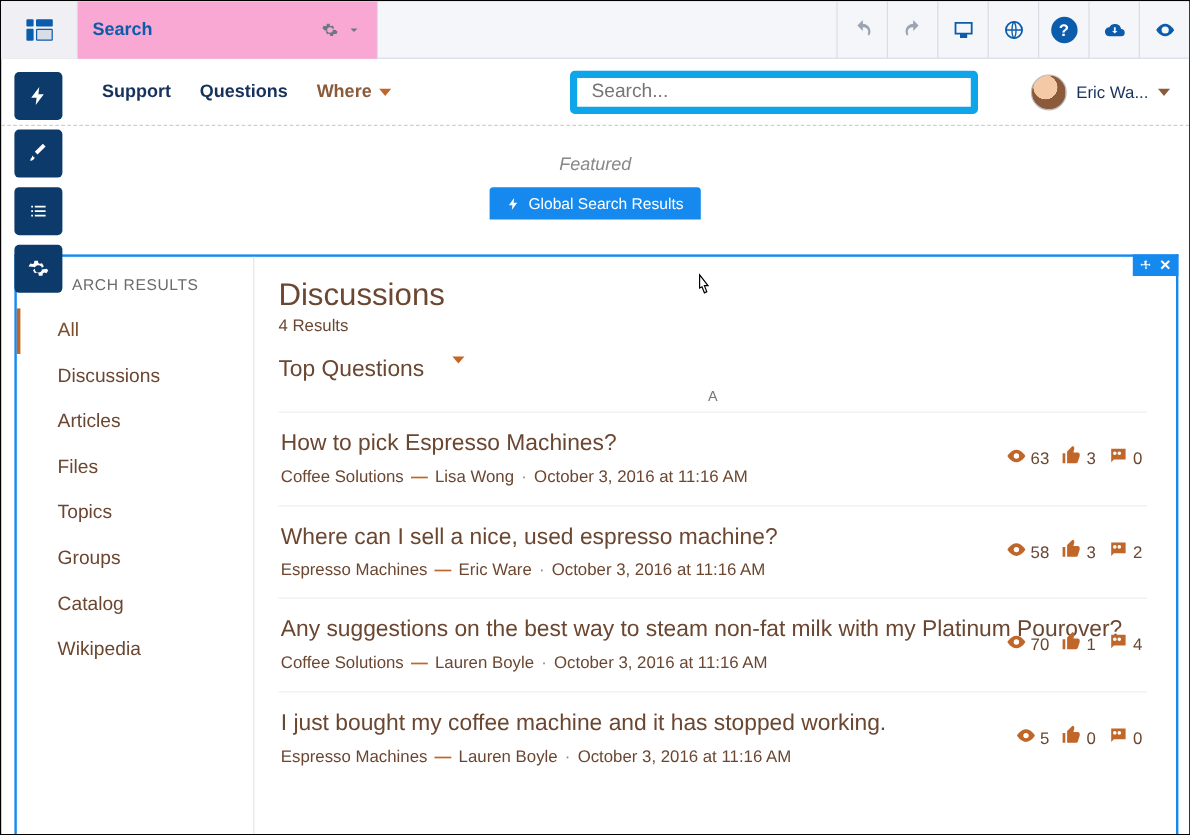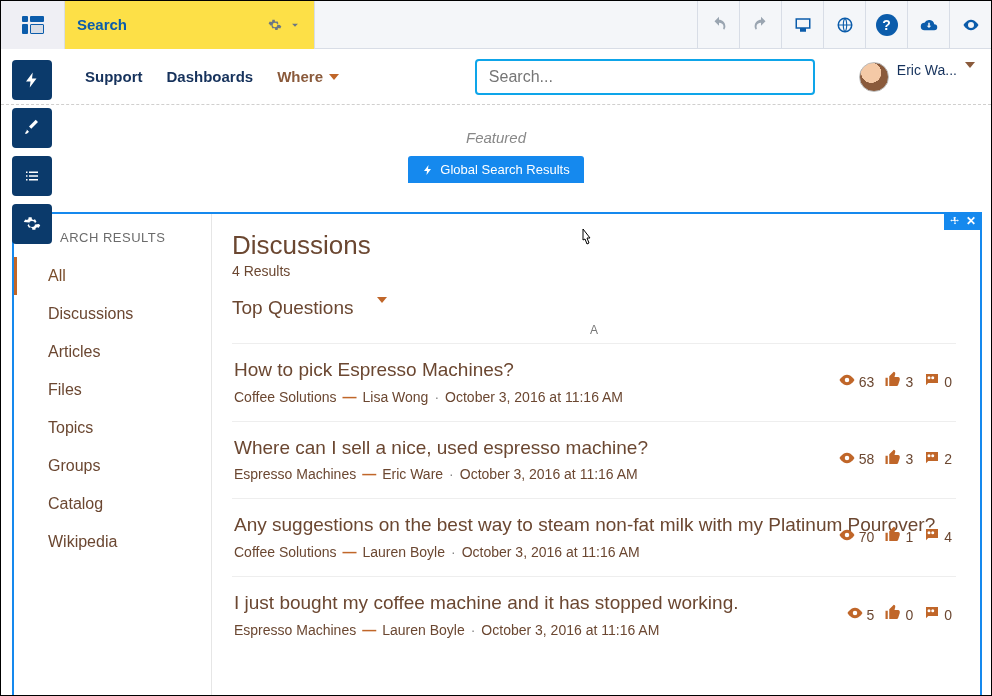--- a/index.html
+++ b/index.html
@@ -8,38 +8,38 @@
 
   
   .topbar { height: 48px; background: #f4f6f9; border-bottom: 1px solid #d8dde6; display: flex; align-items: center; }
   .topbar .brand { width: 64px; height: 48px; display: flex; align-items: center; justify-content: center; background: #efeff4; border-right: 1px solid #d8dde6; }
   .brand-icon { width: 22px; height: 18px; display: flex; flex-direction: column; gap:2px;}
   .brand-icon .row1 { display:flex; gap:2px;}
   .brand-icon .top-left { width:6px; height:6px; background:#0b5cab; border-radius:1px;}
   .brand-icon .top-right { width:14px; height:6px; background:#0b5cab; border-radius:1px;}
   .brand-icon .bottom-left { width:6px; height:10px; background:#0b5cab; border-radius:1px;}
   .brand-icon .bottom-right { width:14px; height:10px; background:#d8dde6; border:1px solid #0b5cab; border-radius:1px;}
-  .page-select { flex: 0 0 250px; height:48px; display:flex; align-items:center; padding:0 12px; background:#fde047; border-right:1px solid #d8dde6; justify-content:space-between;}
+  .page-select { flex: 0 0 250px; height:48px; display:flex; align-items:center; padding:0 12px; background:#f9a8d4; border-right:1px solid #d8dde6; justify-content:space-between;}
   .page-select .label { color:#0b5cab; font-weight:600; font-size:15px;}
   .page-select .controls { display:flex; align-items:center; gap:6px; color:#6b7785;}
   .gear-sm svg, .caret-sm svg { width:14px; height:14px; fill:#6b7785; display:block;}
   .topbar .spacer { flex:1; }
   .topbar .icon-btn { width:42px; height:48px; border-left:1px solid #d8dde6; display:flex; align-items:center; justify-content:center; color:#0b5cab; font-size:18px;}
   .topbar .icon-btn svg { width:18px; height:18px; fill:#0b5cab; }
   .topbar .undo svg, .topbar .redo svg { fill:#9aa5b1; }
   .topbar .help-circle { width:22px; height:22px; border-radius:50%; background:#0b5cab; color:#fff; display:flex; align-items:center; justify-content:center; font-weight:bold; font-size:14px;}
 
   
   .navbar { height:56px; border-bottom:1px dashed #d0cfce; display:flex; align-items:center; padding:0 16px 0 84px; gap:24px; position:relative;}
   .nav-item { color:#16325c; font-weight:600; font-size:15px; display:flex; align-items:center; gap:6px;}
   .nav-item.more { color:#8a5a3b; }
   .nav-item .caret { width:0; height:0; border-left:5px solid transparent; border-right:5px solid transparent; border-top:6px solid #c06629; }
   .nav-spacer { flex:1; }
-  .search-box { width:340px; height:36px; border:2px solid #0ea5e9; border-radius:4px; padding:0 12px; font-size:16px; color:#888;}
-  .user-chip { display:flex; align-items:flex-start; gap:8px; margin-left:20px;}
+  .search-box { width:340px; height:36px; border:6px solid #0ea5e9; border-radius:4px; padding:0 12px; font-size:16px; color:#888;}
+  .user-chip { display:flex; align-items:center; gap:8px; margin-left:20px;}
   .avatar { width:30px; height:30px; border-radius:50%; background: radial-gradient(circle at 40% 35%, #f4c9a6 0 40%, #8a5a3b 41% 100%); border:1px solid #bbb;}
   .user-chip .name { color:#16325c; font-size:14px;}
   .user-chip .caret { border-top-color:#8a5a3b;}
 
   
   .left-rail { position:absolute; left:12px; top:60px; display:flex; flex-direction:column; gap:8px; z-index:50;}
   .rail-btn { width:40px; height:40px; background:#0b3a6b; border-radius:4px; display:flex; align-items:center; justify-content:center;}
   .rail-btn svg { width:18px; height:18px; fill:#fff;}
 
   
@@ -145,21 +145,21 @@
     </div>
   <div class="icon-btn">
       <svg viewBox="0 0 24 24">
         <path d="M12 5C6 5 2 12 2 12s4 7 10 7 10-7 10-7-4-7-10-7zm0 11a4 4 0 110-8 4 4 0 010 8z"></path>
       </svg>
     </div>
 </div>
 
 <div class="navbar">
   <span class="nav-item">Support</span>
-  <span class="nav-item">Dashboards</span>
+  <span class="nav-item">Questions</span>
   <span class="nav-item more">
     <span>Where</span>
     <span class="caret"></span>
   </span>
   <div class="nav-spacer"></div>
   <input class="search-box" placeholder="Search..." style="">
   <div class="user-chip">
     <div class="avatar"></div>
     <span class="name">Eric Wa...</span>
     <span class="caret" style="width:0;height:0;border-left:5px solid transparent;border-right:5px solid transparent;border-top:6px solid #8a5a3b;"></span>

